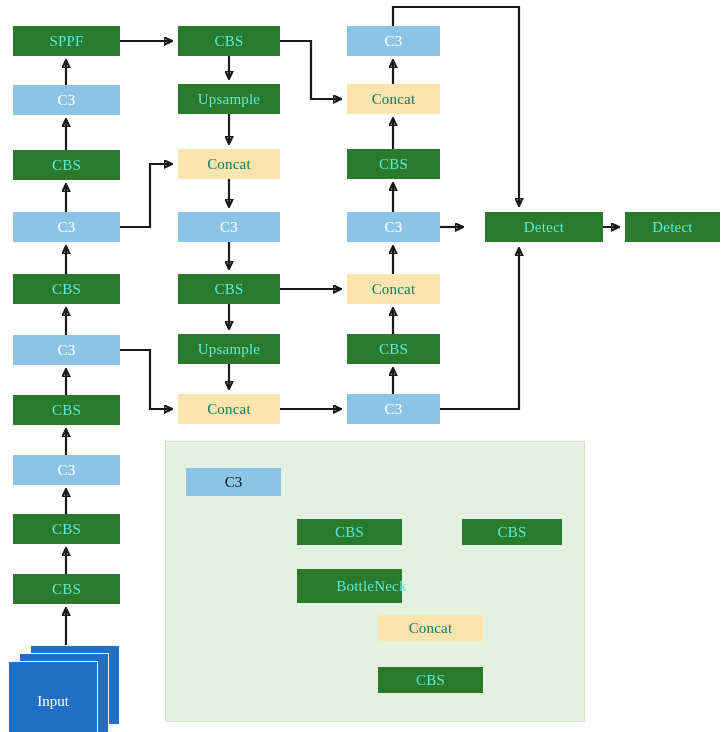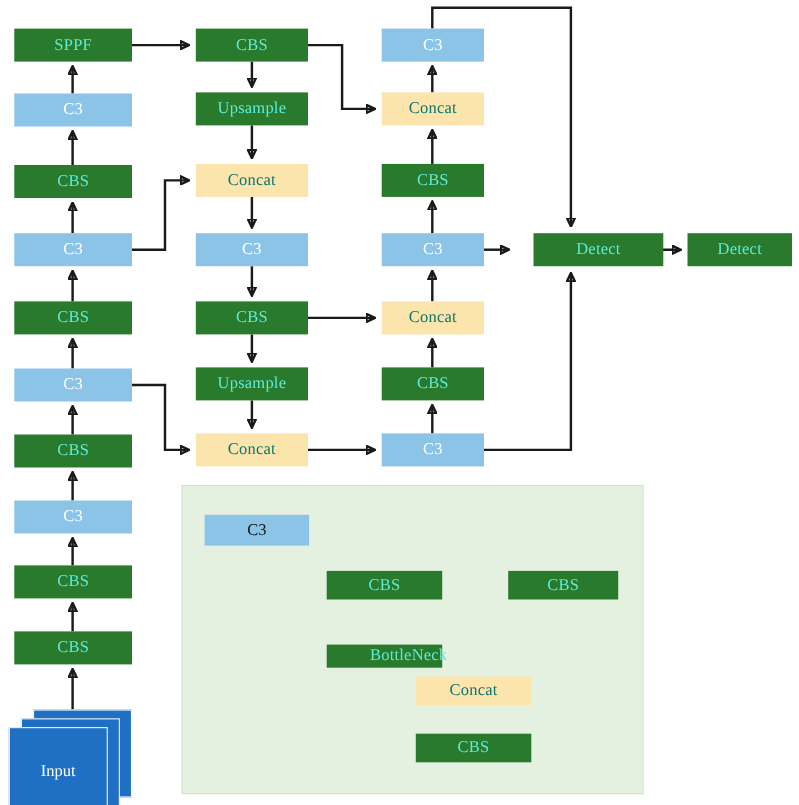--- a/index.html
+++ b/index.html
@@ -174,18 +174,18 @@
   <div>
     <div class="node n-green" style="left:469px;top:212px;width:118px;height:30px;margin-left:16px;">Detect</div>
     <div class="node n-green" style="left:625px;top:212px;width:95px;height:30px;">Detect</div>
   </div>
 
   <div>
     <div class="legend-chip" style="left:186px;top:468px;width:95px;height:28px;">C3</div>
 
     <div class="node n-green" style="left:297px;top:519px;width:105px;height:26px;">CBS</div>
     <div class="node n-green" style="left:462px;top:519px;width:100px;height:26px;">CBS</div>
-    <div class="node n-green" style="left:297px;top:586px;width:105px;height:21px;padding-left:44px;">BottleNeck</div>
+    <div class="node n-green" style="left:297px;top:569px;width:105px;height:34px;padding-left:44px;">BottleNeck</div>
     <div class="node n-yell" style="left:378px;top:615px;width:105px;height:26px;">Concat</div>
     <div class="node n-green" style="left:378px;top:667px;width:105px;height:26px;">CBS</div>
   </div>
 
 </div>
 
 </body></html>

